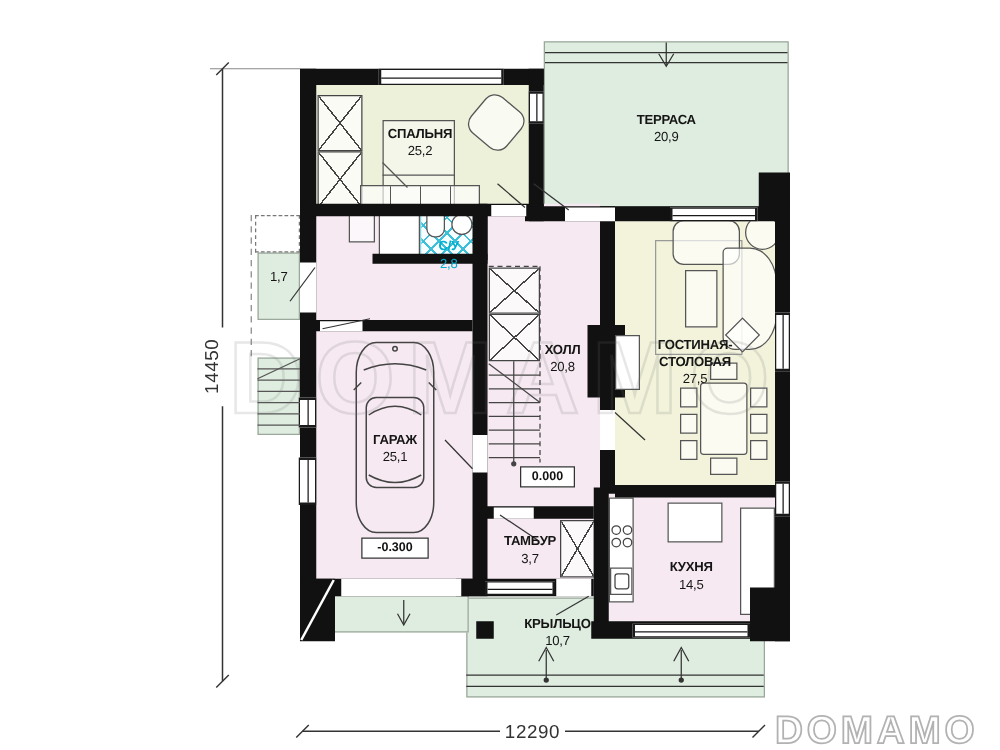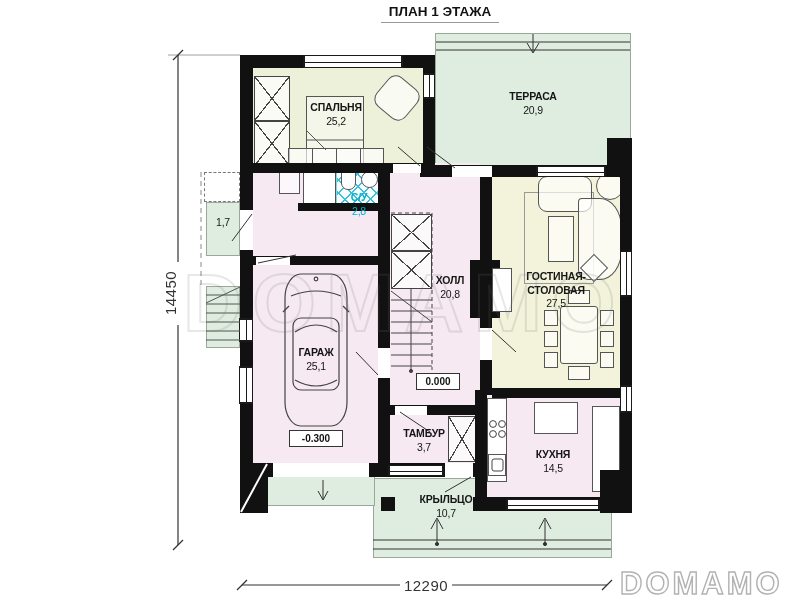--- a/index.html
+++ b/index.html
@@ -40,23 +40,20 @@
   #brand{position:absolute;left:620px;top:566px;z-index:70;font-size:31px;font-weight:700;
          letter-spacing:3px;color:transparent;-webkit-text-stroke:1.4px #b2b2b2;white-space:nowrap;}
   .dashrect{position:absolute;border:1px dashed #777;z-index:20;}
   svg.overlay{position:absolute;left:0;top:0;z-index:55;pointer-events:none;}
 </style>
 </head>
 <body>
 
 <div id="plan">
 
-  <div id="title">
-    <span>ПЛАН 1 ЭТАЖА</span>
-  </div>
 
   <div class="floor" style="left:435px;top:33px;width:196px;height:133px;background:#dfece0;border:1px solid #9aa79b;z-index:5;"></div>
   <div class="floor" style="left:373px;top:478px;width:239px;height:80px;background:#dfece0;border:1px solid #9aa79b;z-index:5;"></div>
   <div class="floor" style="left:266px;top:476px;width:109px;height:30px;background:#dfece0;border:1px solid #9aa79b;z-index:5;"></div>
   <div class="floor" style="left:206px;top:202px;width:34px;height:54px;background:#dfece0;border:1px solid #9aa79b;z-index:5;"></div>
   <div class="floor" style="left:206px;top:286px;width:34px;height:62px;background:#dfece0;border:1px solid #9aa79b;z-index:5;"></div>
   <div class="dashrect" style="left:204px;top:172px;width:36px;height:30px;"></div>
 
   <div class="floor" style="left:252px;top:66px;width:172px;height:99px;background:#edf1da;z-index:10;"></div>
   <div class="floor" style="left:252px;top:165px;width:126px;height:93px;background:#f6e9f1;z-index:10;"></div>

